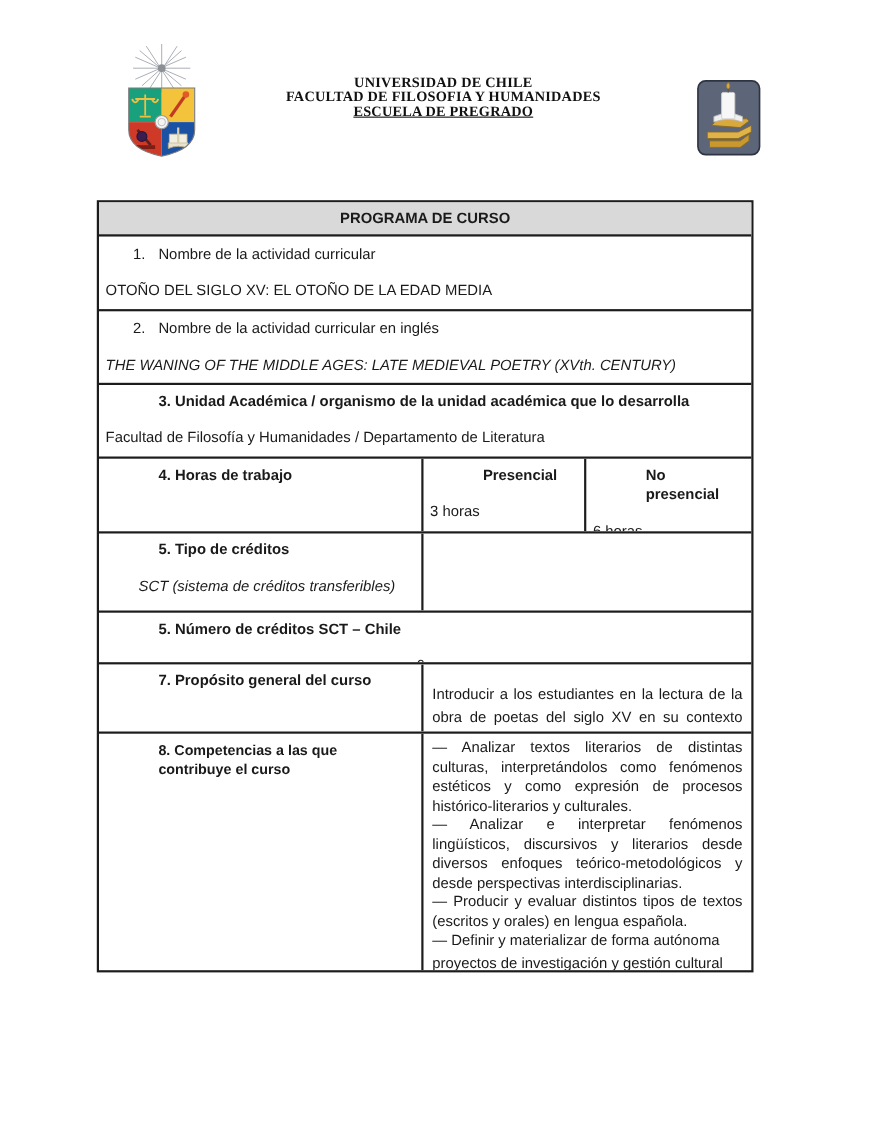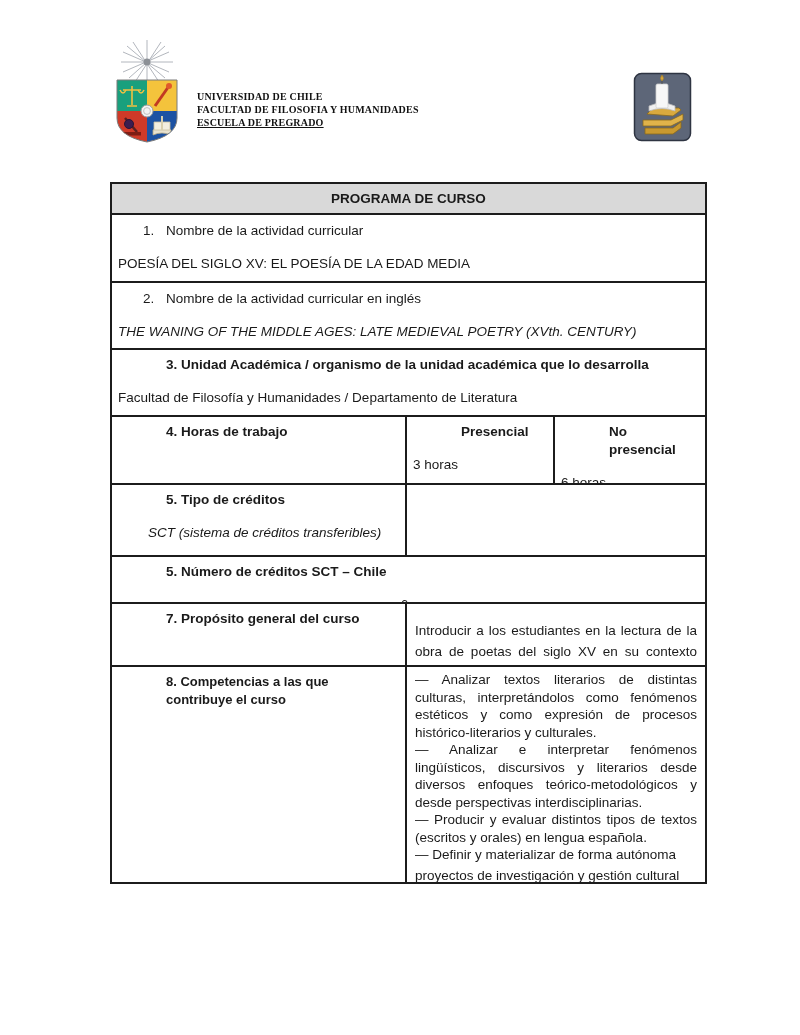--- a/index.html
+++ b/index.html
@@ -2,30 +2,30 @@
 <html><head>
 <meta charset="utf-8">
 <style>
   html,body{margin:0;padding:0;background:#fff;}
   .page{
     position:relative;width:800px;height:1035px;background:#ffffff;
     font-family:"Liberation Sans", sans-serif;color:#1a1a1a;overflow:hidden;
   }
   
   .hdr-text{
-    position:absolute;left:197px;top:90px;width:412px;
-    font-family:"Liberation Serif", serif;font-weight:bold;font-size:10px;
+    position:absolute;left:197px;top:68px;width:412px;text-align:center;
+    font-family:"Liberation Serif", serif;font-weight:bold;font-size:13px;
     line-height:13px;color:#111;letter-spacing:.2px;
   }
   .hdr-text .u{text-decoration:underline;}
   .logo-left{position:absolute;left:103px;top:38px;}
   .logo-right{position:absolute;left:633px;top:72px;}
   
   .tbl{
-    position:absolute;left:110px;top:182px;width:597px;
+    position:absolute;left:88px;top:182px;width:597px;
     border:2px solid #1c1c1c;box-sizing:border-box;font-size:13.5px;
   }
   .trow{box-sizing:border-box;border-bottom:2px solid #1c1c1c;display:flex;overflow:hidden;}
   .trow:last-child{border-bottom:none;}
   .cell{box-sizing:border-box;overflow:hidden;}
   .c-left{width:295px;border-right:2px solid #1c1c1c;}
   .c-mid{width:148px;border-right:2px solid #1c1c1c;}
   .c-rest{flex:1;}
   .full{flex:1;}
   .tbl-title{
@@ -136,21 +136,21 @@
 
   <div class="tbl">
 
     <div class="trow tbl-title" style="height:31px">
       <span>PROGRAMA DE CURSO</span>
     </div>
 
     <div class="trow" style="height:68px">
       <div class="cell full">
         <div class="num-heading"><span class="num">1.</span><span>Nombre de la actividad curricular</span></div>
-        <div class="value">POESÍA DEL SIGLO XV: EL POESÍA DE LA EDAD MEDIA</div>
+        <div class="value">OTOÑO DEL SIGLO XV: EL OTOÑO DE LA EDAD MEDIA</div>
       </div>
     </div>
 
     <div class="trow" style="height:67px">
       <div class="cell full">
         <div class="num-heading"><span class="num">2.</span><span>Nombre de la actividad curricular en inglés</span></div>
         <div class="value italic">THE WANING OF THE MIDDLE AGES: LATE MEDIEVAL POETRY (XVth. CENTURY)</div>
       </div>
     </div>
 

